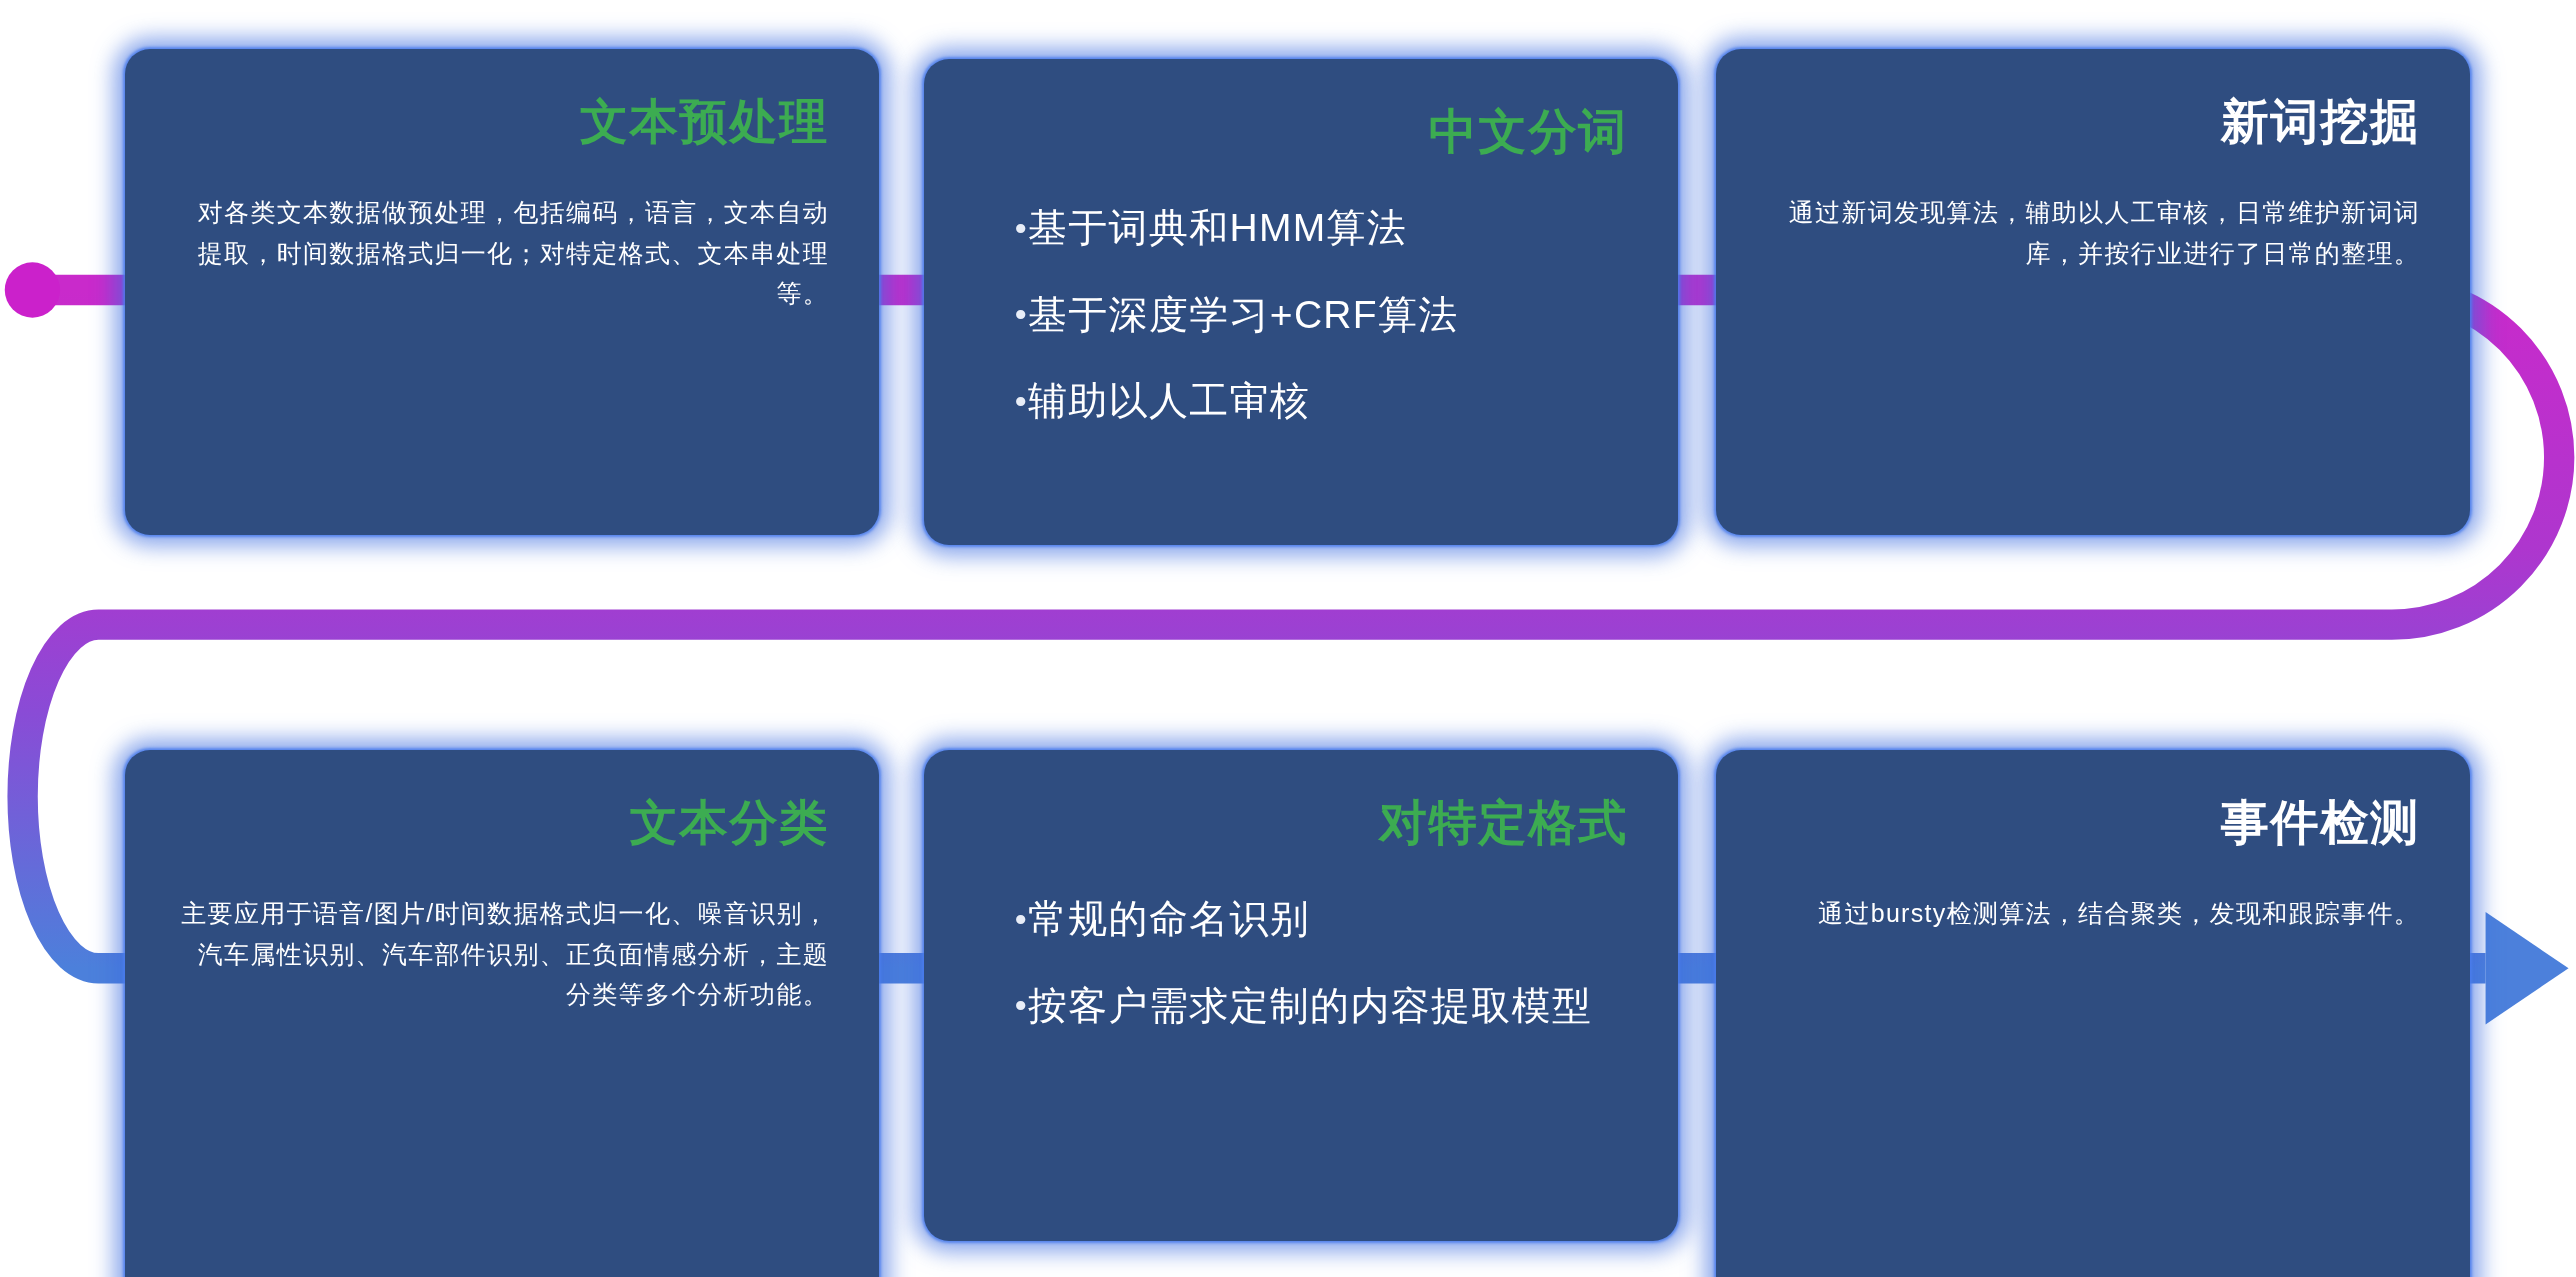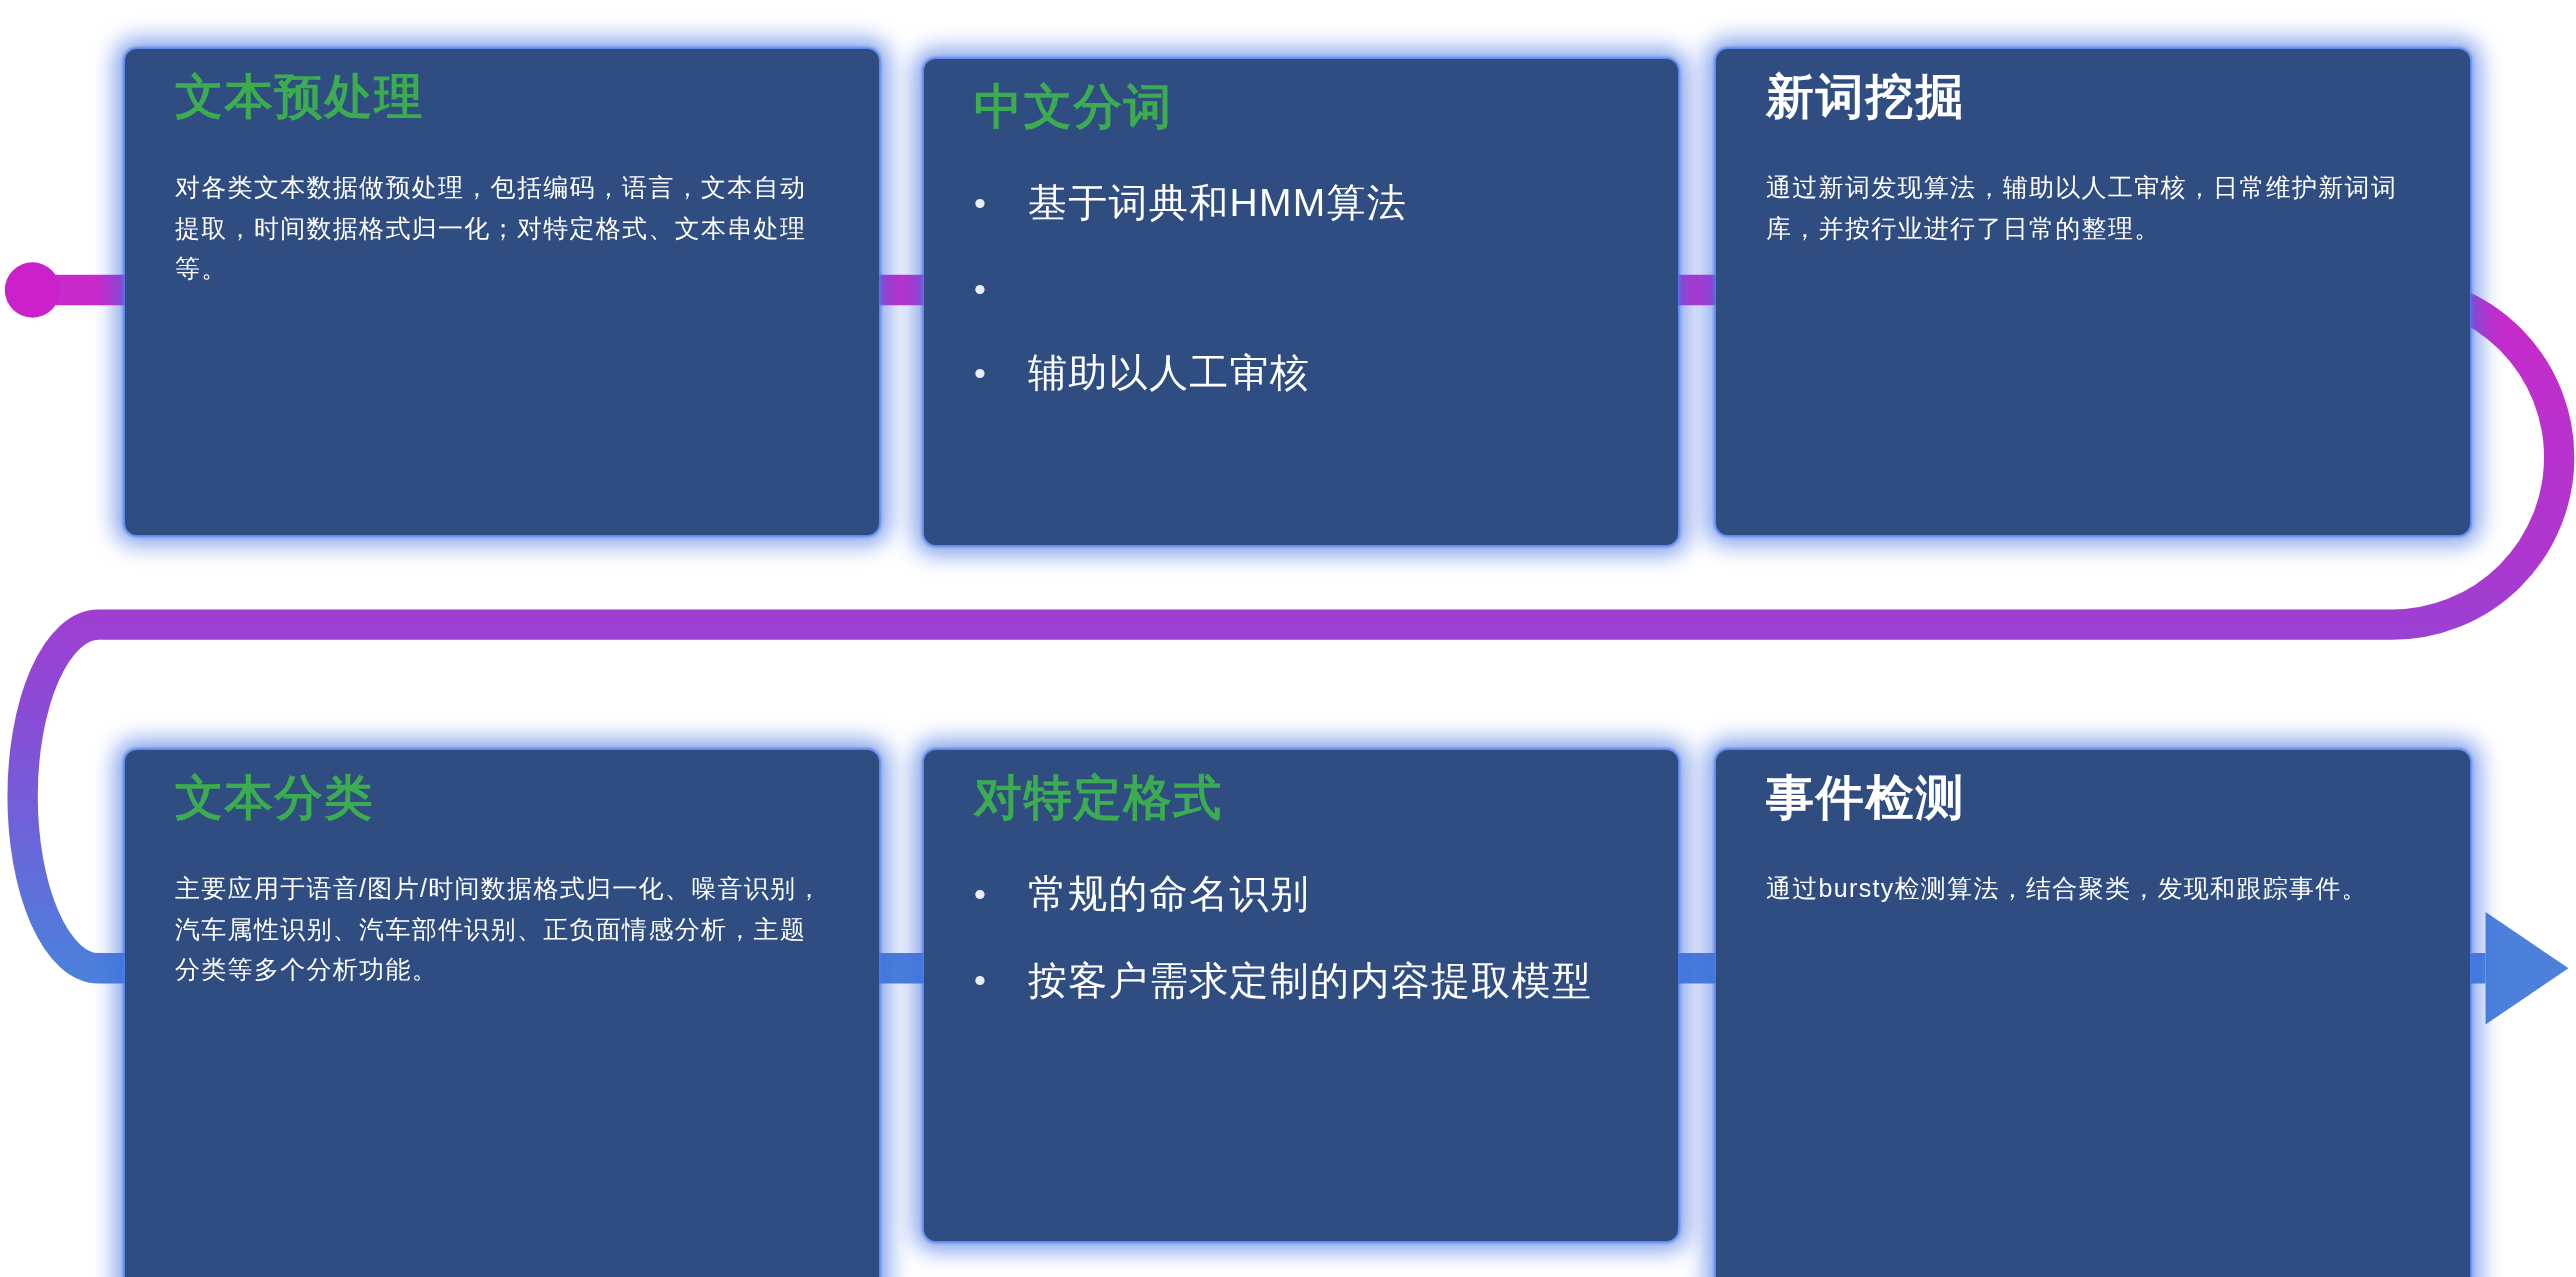--- a/index.html
+++ b/index.html
@@ -17,26 +17,27 @@
   svg.flow {
     position:absolute;
     left:0; top:0;
     z-index:0;
   }
 
   .card {
     position:absolute;
     width:754px;
     background:#2F4D80;
-    border-radius:12px;
-    padding:20px 50px;
+    border-radius:25px;
+    padding:45px 50px;
     z-index:1;
     box-shadow:
       0 0 2.7px 1.8px rgba(74,124,236,0.85),
       0 0 21.4px 10.7px rgba(60,108,224,0.60);
+    text-align: right;
   }
 
   .card-title {
     font-size:48px;
     font-weight:bold;
     letter-spacing:1.8px;
     margin-bottom:43px;
     line-height:1.15;
   }
   .title-green  { color:#3CAC51; }
@@ -92,20 +93,21 @@
 
   <section class="card" style="left:924px; top:59px; height:486px;">
     <h2 class="card-title title-green">中文分词</h2>
     <ul class="card-bullets">
       <li class="bullet-item">
         <span class="bullet-dot">•</span>
         <span>基于词典和HMM算法</span>
       </li>
       <li class="bullet-item">
         <span class="bullet-dot">•</span>
+        <span>基于深度学习+CRF算法</span>
       </li>
       <li class="bullet-item">
         <span class="bullet-dot">•</span>
         <span>辅助以人工审核</span>
       </li>
     </ul>
   </section>
 
   <section class="card" style="left:1716px; top:49px; height:486px;">
     <h2 class="card-title title-yellow">新词挖掘</h2>

